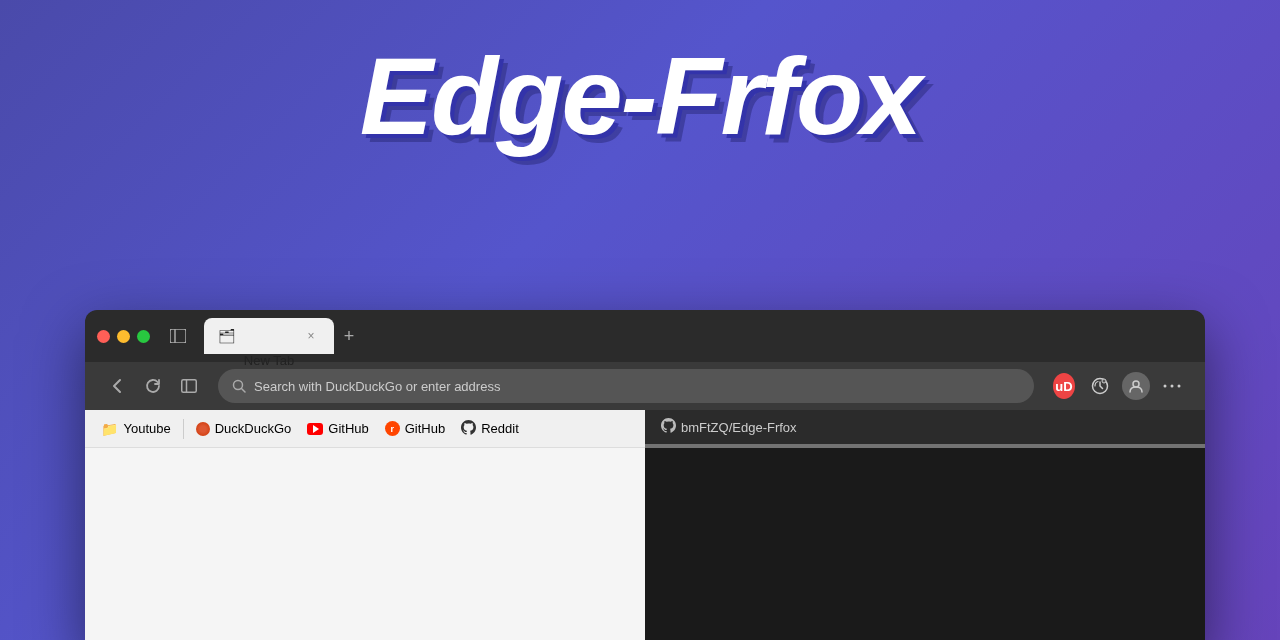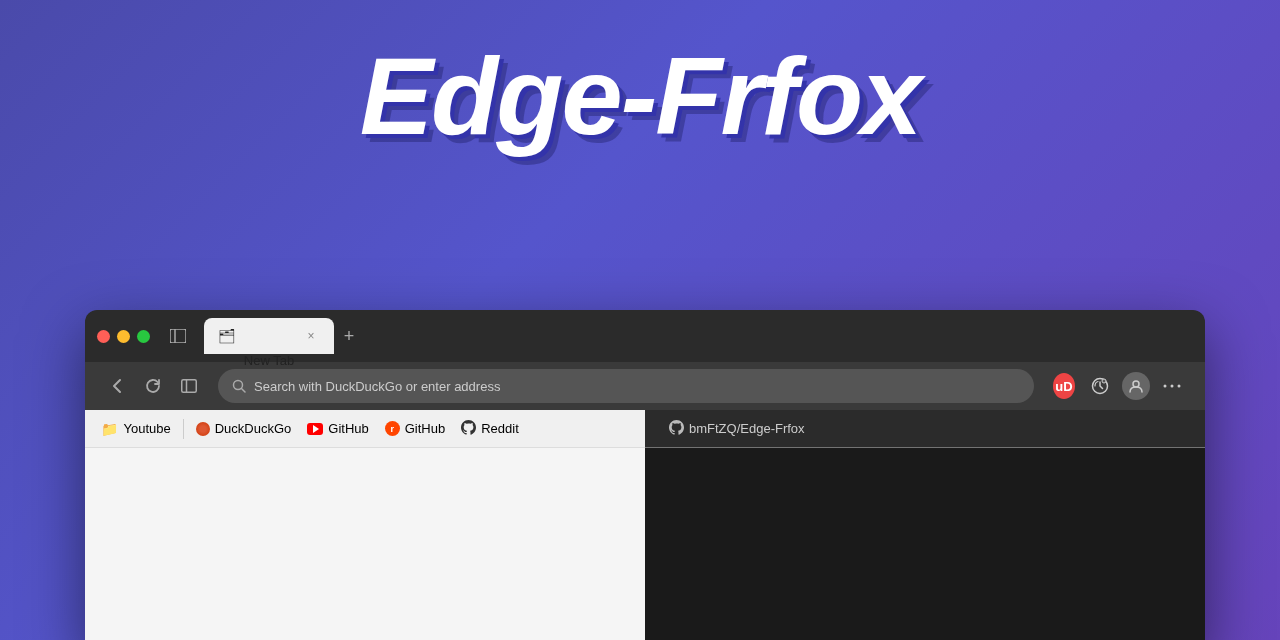--- a/index.html
+++ b/index.html
@@ -275,23 +275,23 @@
       padding: 0 8px;
       gap: 0;
       border-bottom: 1px solid #ddd;
     }
 
     .bmarks-dark {
       flex: 1;
       background: #2b2b2b;
       display: flex;
       align-items: center;
-      padding: 0 16px;
+      padding: 0 8px;
       gap: 0;
-      border-bottom: 1px solid #737373;
+      border-bottom: 4px solid #737373;
     }
 
     
     .favicon-folder { color: #f5a623; font-size: 14px; }
 
     
     .ddg-icon {
       width: 14px;
       height: 14px;
       border-radius: 50%;

